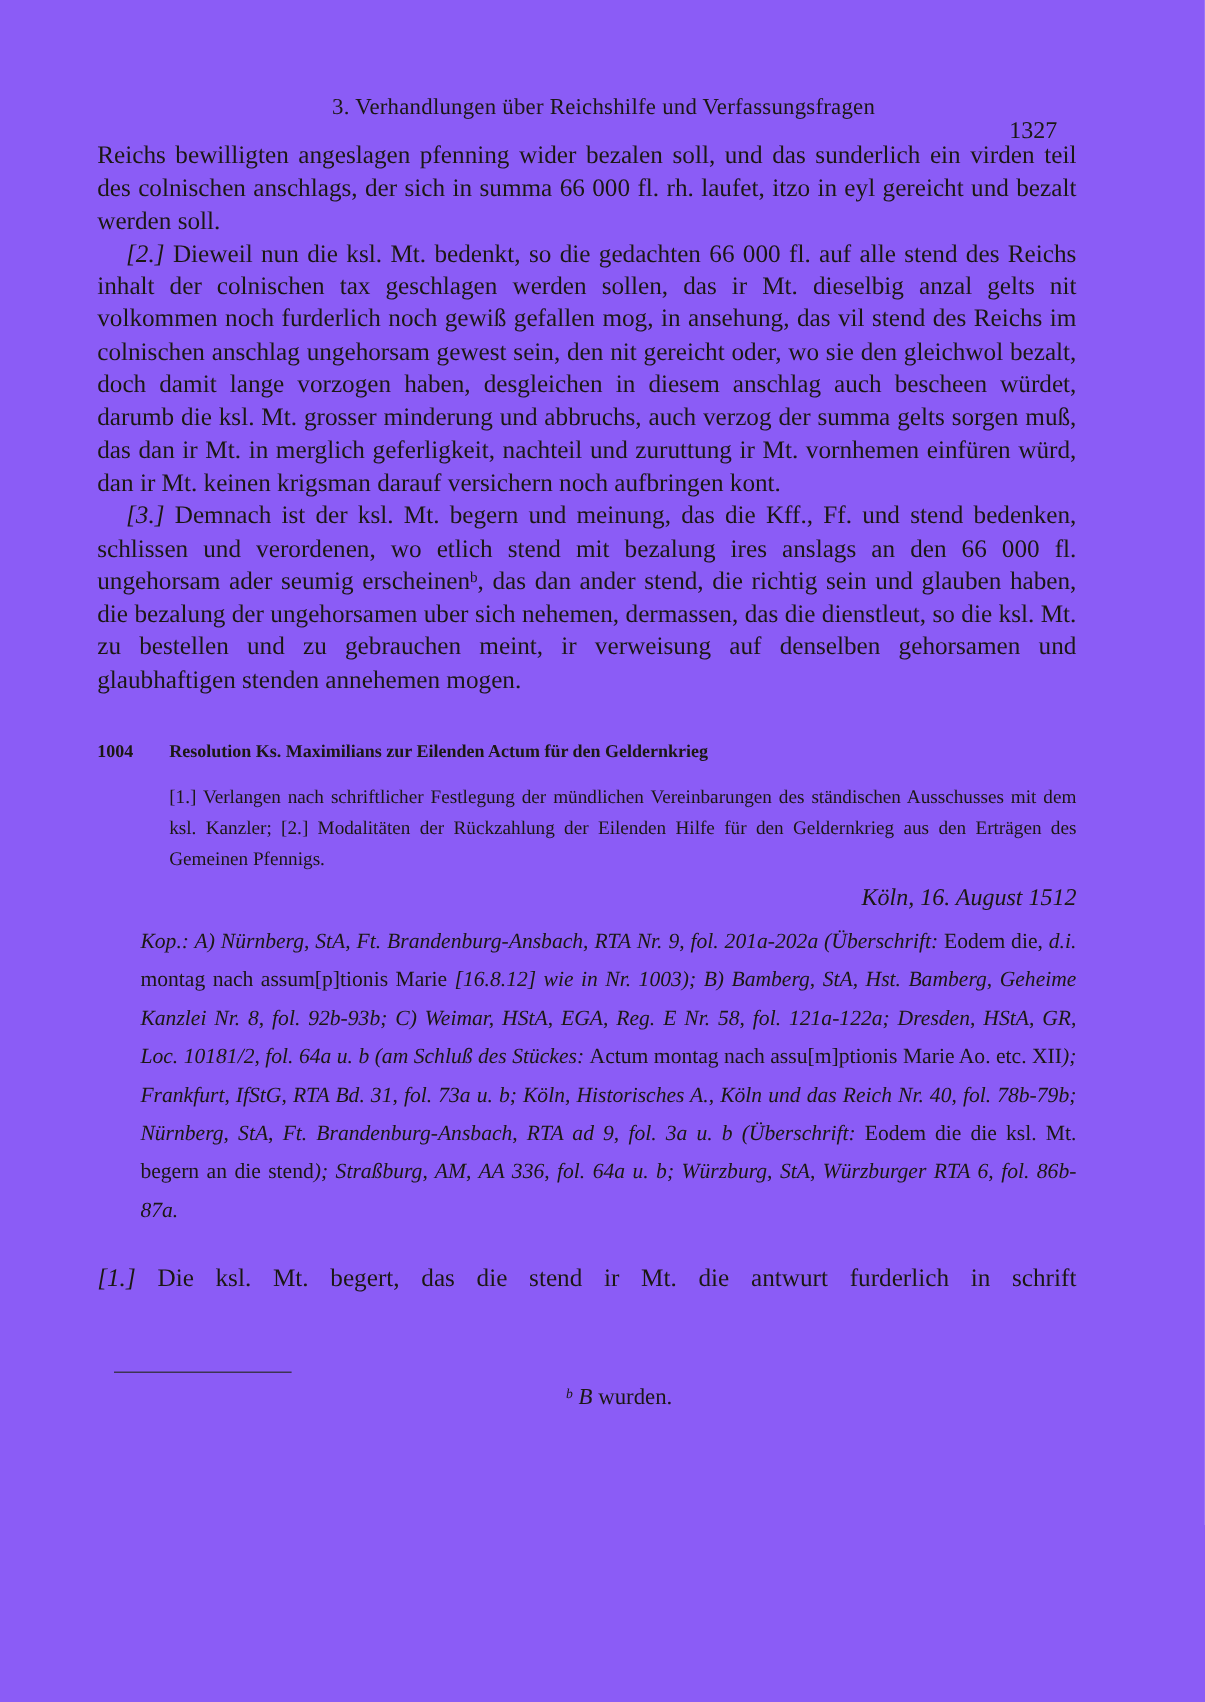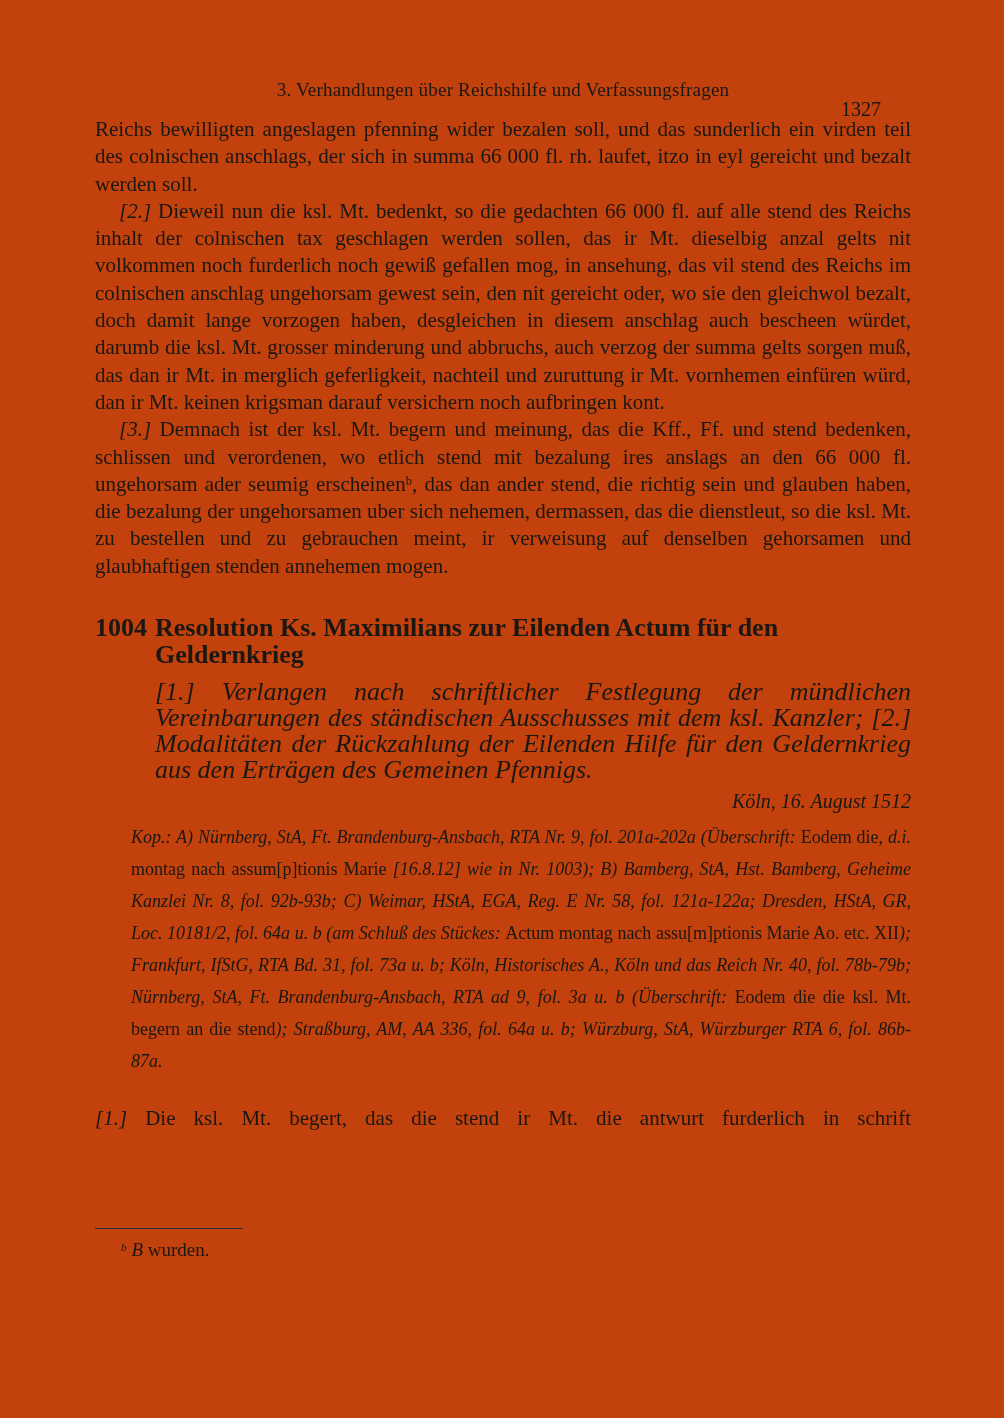--- a/index.html
+++ b/index.html
@@ -3,50 +3,50 @@
 <meta charset="utf-8">
 <style>
   * { margin: 0; padding: 0; box-sizing: border-box; }
   html, body { width: 1004px; height: 1418px; }
   body {
     background: #fcfcfa;
     color: #1b1813;
     font-family: "Liberation Serif", serif;
     -webkit-font-smoothing: antialiased;
   }
-  .page { position: relative; width: 1004px; height: 1418px; overflow: hidden; background: #c2410c; }
+  .page { position: relative; width: 1004px; height: 1418px; overflow: hidden; background: #8b5cf6; }
 
   .running-header { position: absolute; top: 78px; left: 95px; width: 816px; font-size: 19px; line-height: 24px; }
   .running-title { display: block; text-align: center; letter-spacing: 0.2px; }
   .page-number { position: absolute; right: 30px; top: -1px; font-size: 20px; margin-top: 20px; }
 
   .text-column {
-    position: absolute; top: 116px; left: 95px; width: 816px;
+    position: absolute; top: 116px; left: 81px; width: 816px;
     font-size: 21px; line-height: 27.3px; text-align: justify;
     hyphens: none;
   }
   .body-para { text-indent: 24px; }
   .no-indent { text-indent: 0; }
   .it { font-style: italic; }
   .rm { font-style: normal; }
   sup.note-ref {
     font-size: 0.6em; line-height: 0;
     vertical-align: baseline; position: relative; top: -0.48em;
   }
 
   .entry { margin-top: 34px; }
-  .entry-head { display: flex; font-size: 26px; font-weight: bold; line-height: 27px; text-align: left; }
+  .entry-head { display: flex; font-size: 15px; font-weight: bold; line-height: 27px; text-align: left; }
   .entry-number { flex: 0 0 60px; }
   .entry-title { flex: 1; }
-  .entry-summary { margin: 11px 0 0 60px; font-style: italic; font-size: 26px; line-height: 26px; }
+  .entry-summary { margin: 11px 0 0 60px; font-size: 16px; line-height: 26px; }
   .entry-dateline { margin: 5px 0 0 60px; font-style: italic; font-size: 20px; line-height: 26px; text-align: right; }
   .entry-apparatus { margin: 7px 0 0 36px; font-style: italic; font-size: 18px; line-height: 32px; }
   .entry-opening { margin-top: 28px; text-indent: 0; text-align-last: justify; }
 
-  .footnotes { position: absolute; left: 95px; top: 1228px; width: 816px; font-size: 19px; line-height: 24px; text-align: left; }
+  .footnotes { position: absolute; left: 95px; top: 1143px; width: 816px; font-size: 19px; line-height: 24px; text-align: center; }
   .footnote-rule { width: 148px; height: 0; border-top: 1.6px solid #2b2b2b; }
   .footnote { margin-top: 9px; padding-left: 26px; }
   .footnote sup.note-ref { font-style: italic; }
 </style>
 </head>
 <body>
 
 <div class="page">
 
   <header class="running-header">

